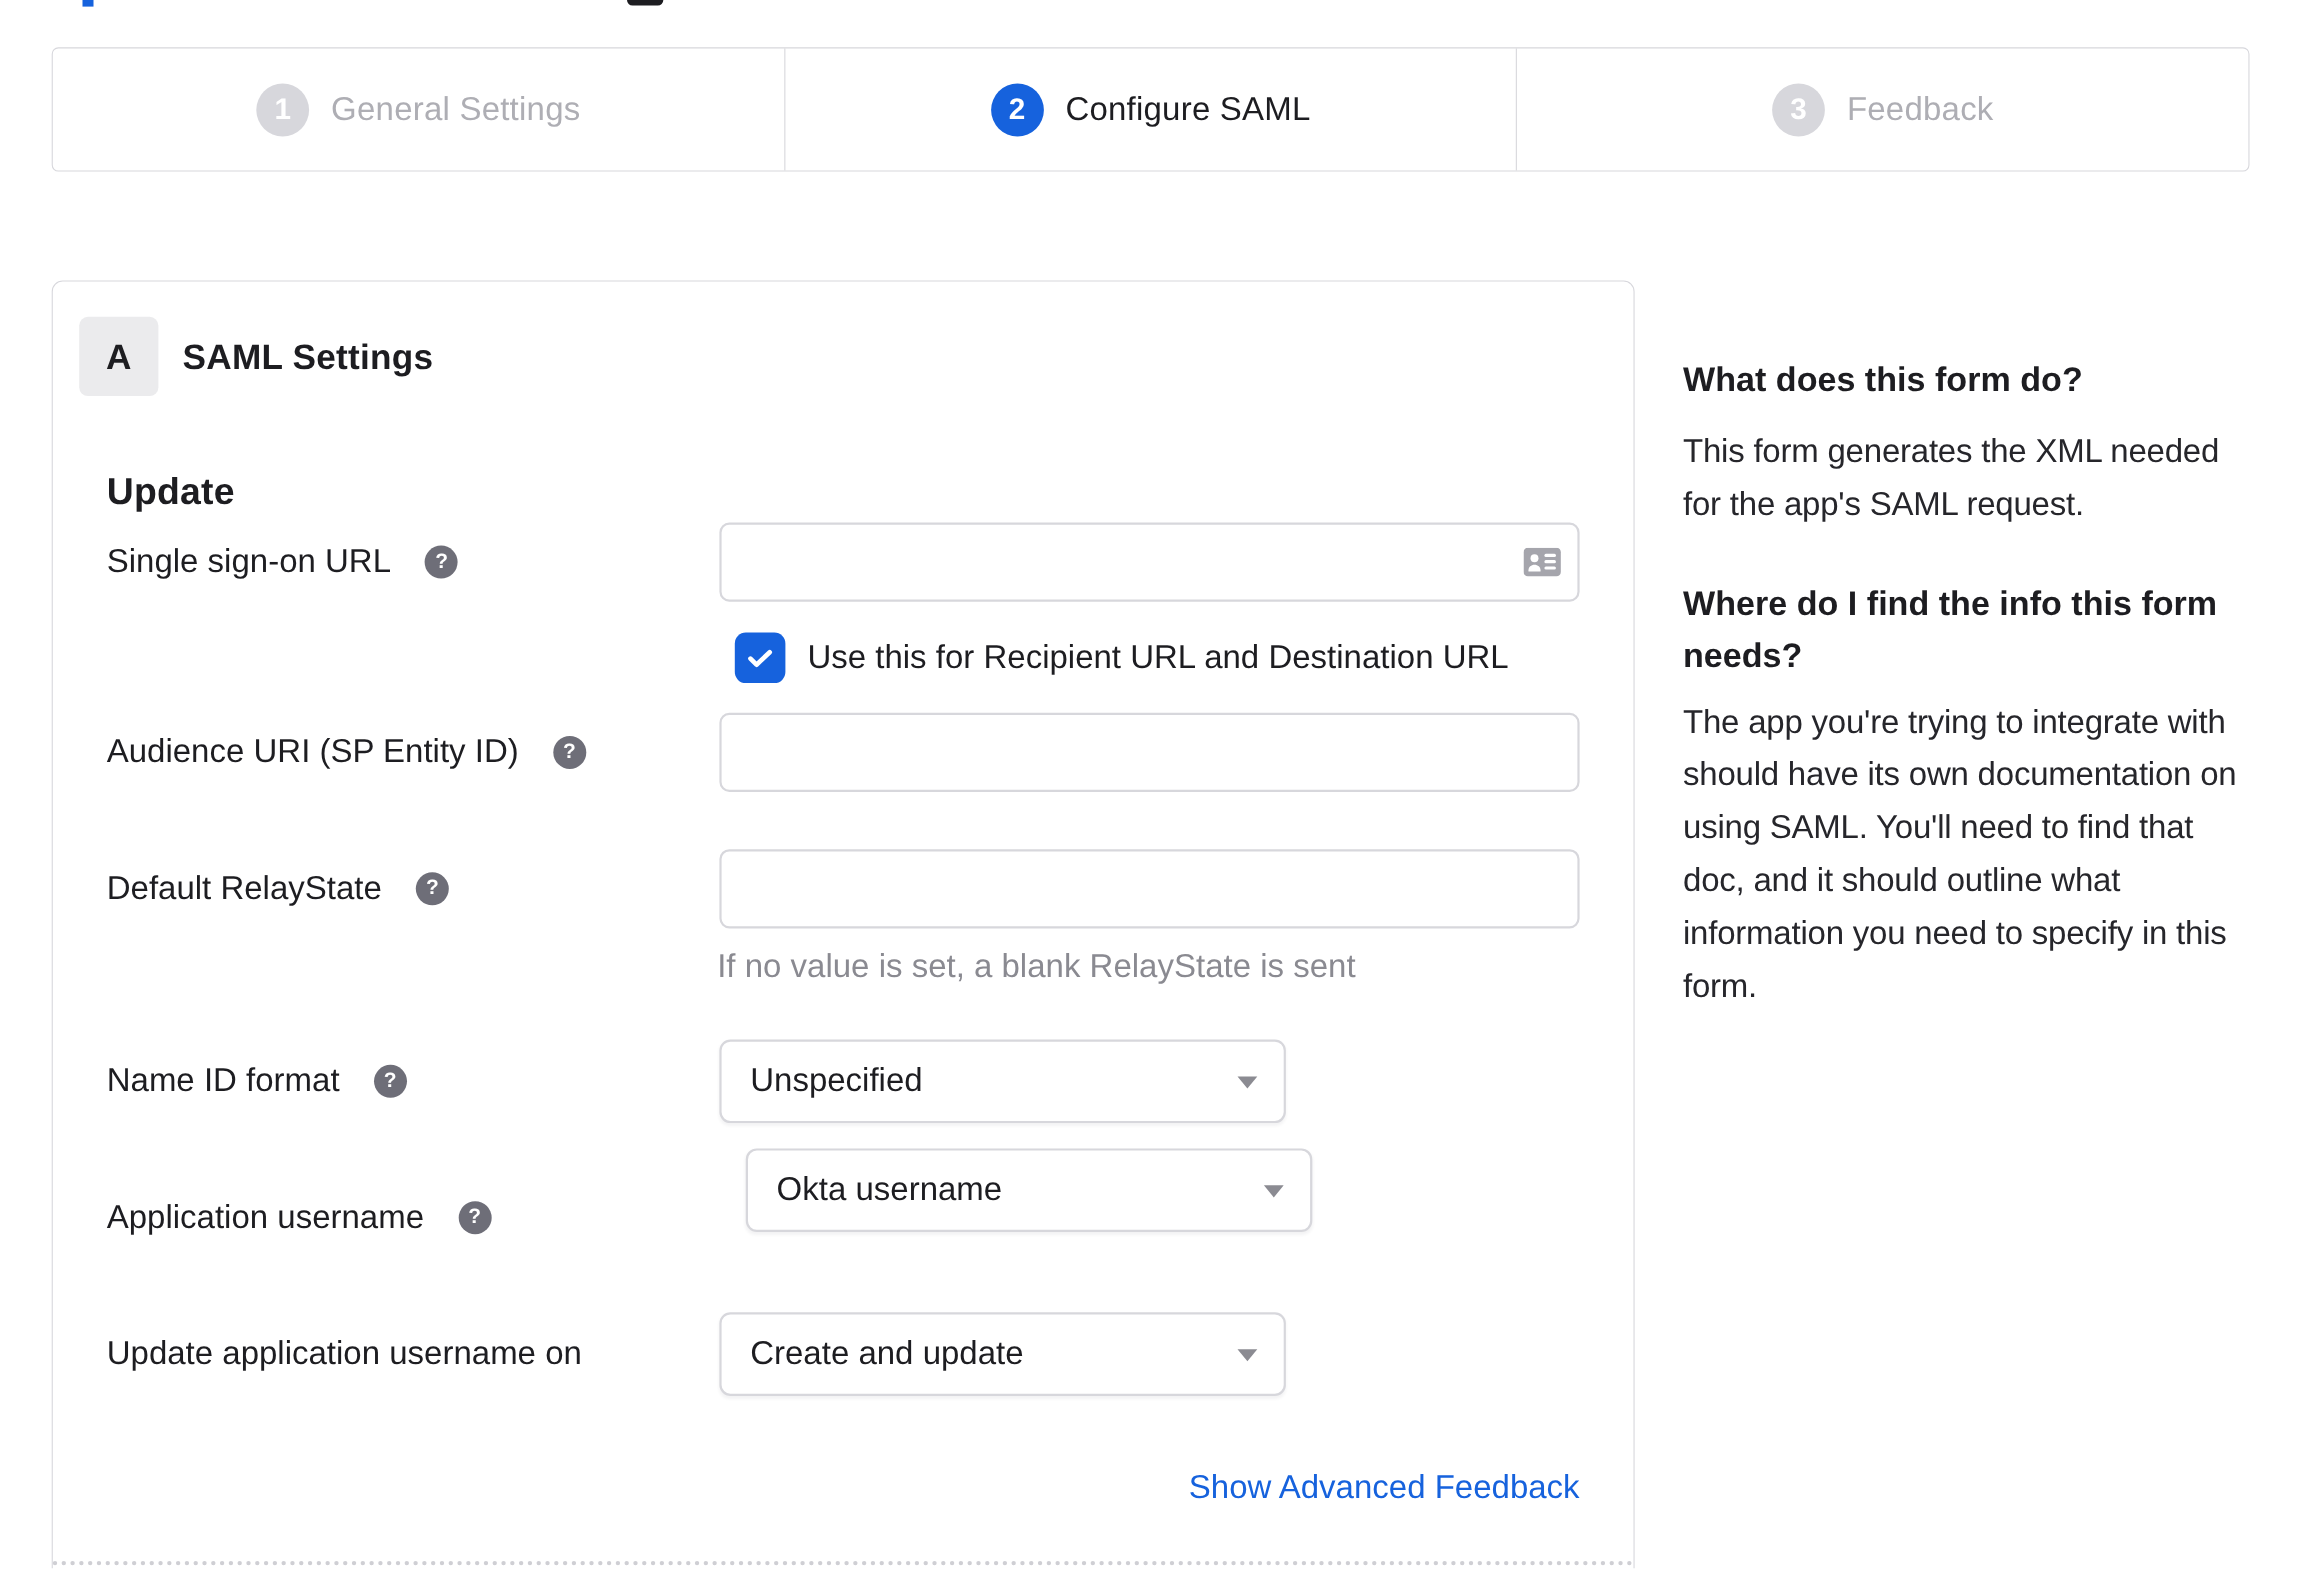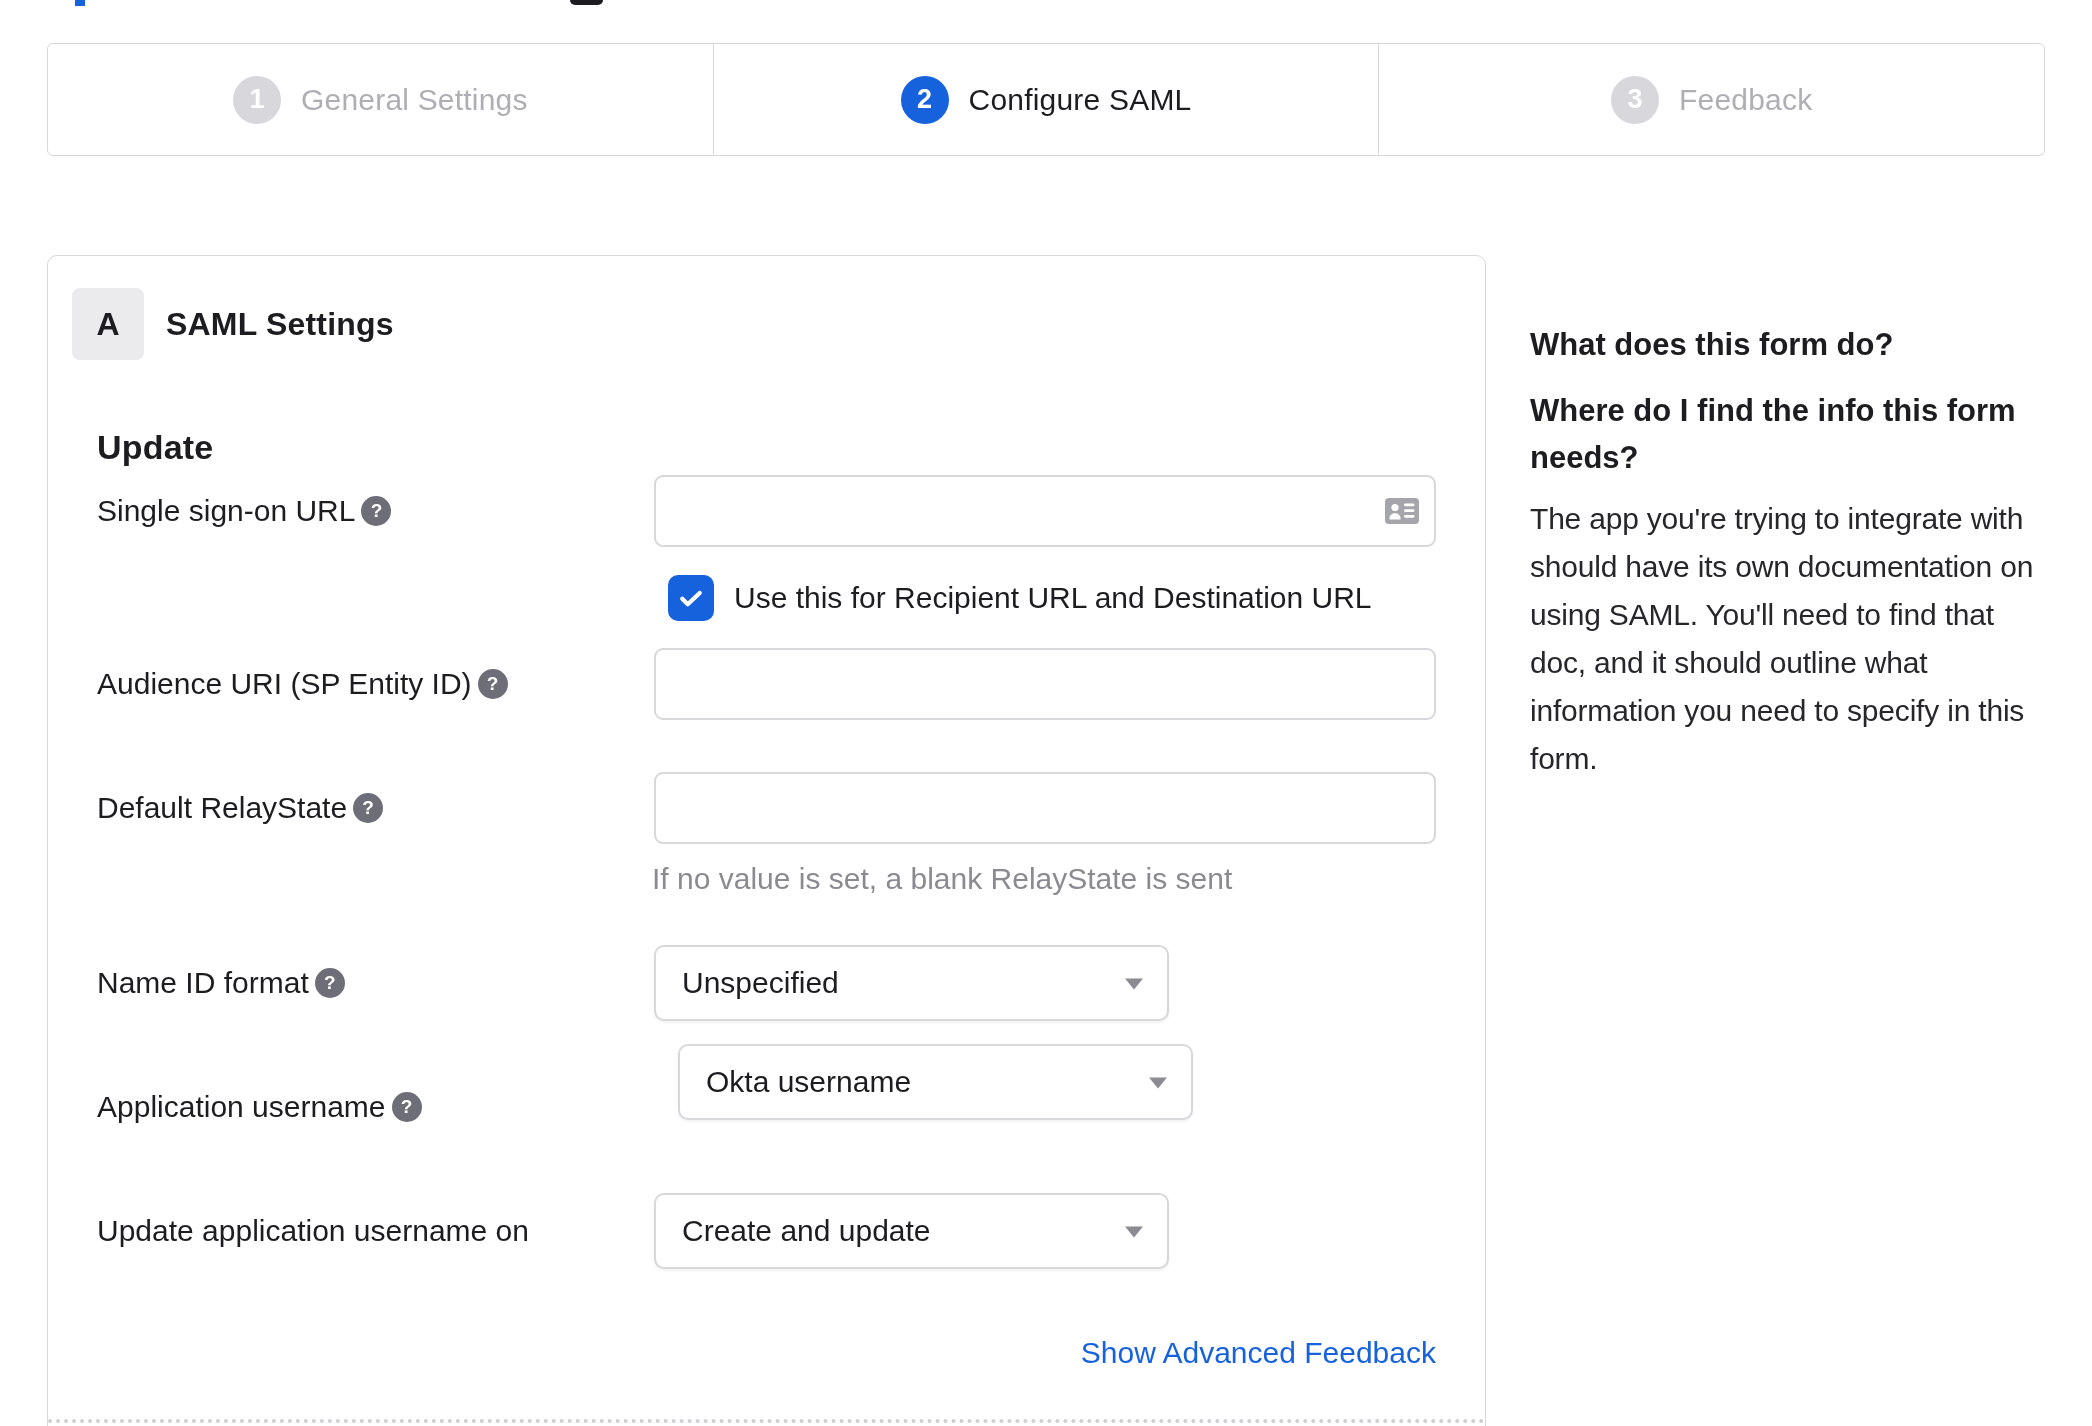--- a/index.html
+++ b/index.html
@@ -25,21 +25,21 @@
   
   .panel { position:absolute; left:47px; top:255px; width:1439px; height:1200px;
            background:#fff; border:1px solid #d7d7dc; border-radius:10px; }
   .badge-a { position:absolute; left:24px; top:32px; width:72px; height:72px; background:#ebebed;
              border-radius:8px; display:flex; align-items:center; justify-content:center;
              font-size:32px; font-weight:700; color:#1d1d21; }
   .panel-title { position:absolute; left:118px; top:32px; height:72px; display:flex; align-items:center;
                  font-size:32px; font-weight:700; letter-spacing:.2px; }
   .section-heading { position:absolute; left:49px; top:172px; font-size:34px; font-weight:700; letter-spacing:.2px; }
 
-  .field-label { position:absolute; left:49px; display:flex; align-items:center; gap:6px;
+  .field-label { position:absolute; left:49px; display:flex; align-items:center; gap:31px;
                  font-size:30px; color:#1d1d21; height:40px; }
   .help-icon { width:30px; height:30px; border-radius:50%; background:#6e6e78; color:#fff;
                display:inline-flex; align-items:center; justify-content:center;
                font-size:19px; font-weight:700; flex:0 0 auto; cursor:pointer; }
 
   .text-input { position:absolute; left:606px; width:782px; height:72px; border:2px solid #d7d7dc;
                 border-radius:9px; background:#fff; font-family:"Liberation Sans",sans-serif;
                 font-size:30px; color:#1d1d21; padding:0 66px 0 22px; outline:none; }
   .input-wrap { position:absolute; left:606px; width:782px; height:72px; }
   .input-wrap .text-input { left:0; top:0; }
@@ -163,17 +163,18 @@
       <span class="select-caret"></span>
     </div>
 
     <a class="advanced-link">Show Advanced Feedback</a>
 
     <div class="section-divider"></div>
   </div>
 
   <div class="sidebar">
     <h3>What does this form do?</h3>
+    <p>This form generates the XML needed for the app's SAML request.</p>
     <h3 class="second">Where do I find the info this form needs?</h3>
     <p>The app you're trying to integrate with should have its own documentation on using SAML. You'll need to find that doc, and it should outline what information you need to specify in this form.</p>
   </div>
 
 </div>
 
 </body></html>

